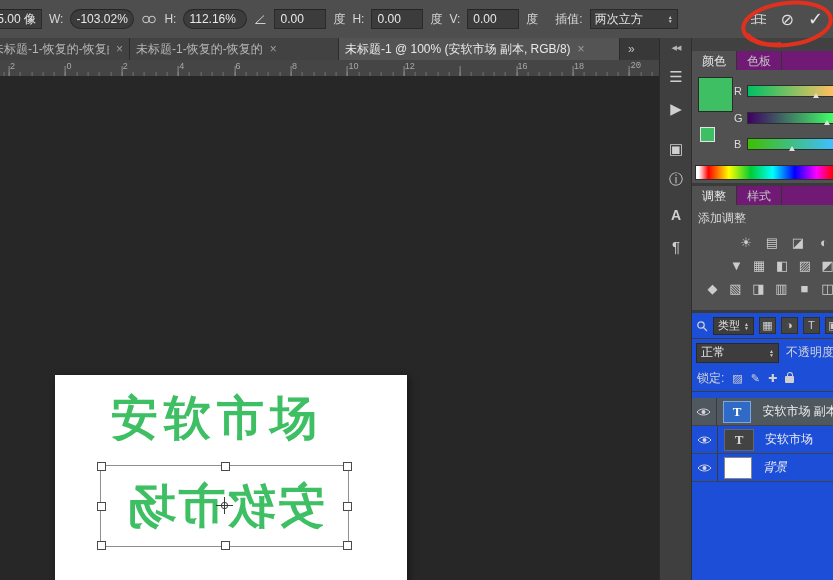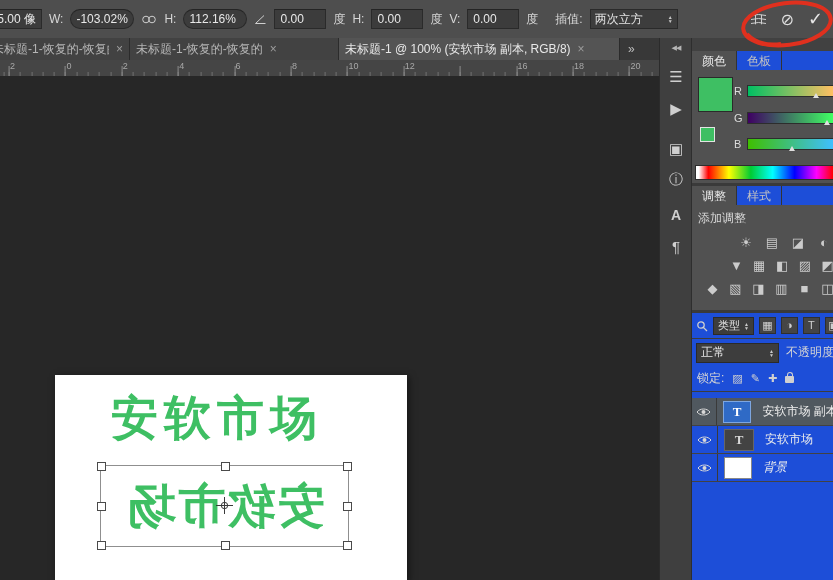--- a/index.html
+++ b/index.html
@@ -63,21 +63,21 @@
   .side-strip{position:absolute;left:659px;top:38px;width:32px;height:542px;background:#3f3f3f;border-left:1px solid #2b2b2b;}
   .strip-head{text-align:center;padding-top:6px;font-size:7px;letter-spacing:-1px;color:#b5b5b5;height:12px;}
   .strip-icon{width:100%;height:26px;text-align:center;font-size:15px;line-height:26px;color:#cfcfcf;}
   .si0{margin-top:8px}.si1{margin-top:6px}.si2{margin-top:14px}.si3{margin-top:4px;font-size:14px}
   .si4{margin-top:10px;font-size:14px;font-weight:bold}.si5{margin-top:6px}
 
   
   .right-panels{position:absolute;left:691px;top:38px;width:142px;height:542px;background:#414141;
                 border-left:1px solid #2e2e2e;display:flex;flex-direction:column;overflow:hidden;}
   .rp-spacer{height:13px;} .rp-gap{height:3px;background:#3a3a3a;}
-  .panel-tabs{height:19px;background:#1d4ed8;display:flex;align-items:stretch;}
+  .panel-tabs{height:19px;background:#701a75;display:flex;align-items:stretch;}
   .ptab{padding:2px 10px 0 10px;color:#c2c2c2;font-size:12px;border-right:1px solid #333;}
   .ptab.active{background:#515151;color:#e8e8e8;}
 
   .color-body{height:113px;background:#515151;position:relative;overflow:hidden;}
   .fg-swatch{position:absolute;left:6px;top:7px;width:33px;height:33px;border:1px solid #2a2a2a;}
   .bg-swatch{position:absolute;left:8px;top:57px;width:13px;height:13px;border:1px solid #e3e3e3;}
   .color-row{position:absolute;left:42px;right:0;height:13px;display:flex;align-items:center;}
   .crl{width:14px;font-size:11px;color:#dcdcdc;}
   .cbar{position:relative;width:88px;height:10px;border:1px solid #2d2d2d;}
   .grad-r{background:linear-gradient(90deg,rgb(0,191,99),rgb(255,191,99));}
@@ -204,21 +204,21 @@
       <span class="ruler-num" style="left: 66.4px;">0</span>
       <span class="ruler-num" style="left: 122.8px;">2</span>
       <span class="ruler-num" style="left: 179.2px;">4</span>
       <span class="ruler-num" style="left: 235.6px;">6</span>
       <span class="ruler-num" style="left: 292px;">8</span>
       <span class="ruler-num" style="left: 348.4px;">10</span>
       <span class="ruler-num" style="left: 404.8px;">12</span>
       <span class="ruler-num" style="left: 465px; margin-top: 15px;">14</span>
       <span class="ruler-num" style="left: 517.6px;">16</span>
       <span class="ruler-num" style="left: 574px;">18</span>
-      <span class="ruler-num" style="left: 630.4px;">20</span>
+      <span class="ruler-num" style="left: 630.4px; font-family: Liberation Mono, monospace;">20</span>
     </div>
 
   <div class="pasteboard">
     <div class="canvas-doc">
       <div class="canvas-text green-text" style="color: rgb(62, 191, 99);">安软市场</div>
       <div class="transform-box">
         <div class="flipped-text green-text" style="color: rgb(62, 191, 99);">安软市场</div>
         <div class="hnd h-tl"></div>
         <div class="hnd h-tm"></div>
         <div class="hnd h-tr"></div>

